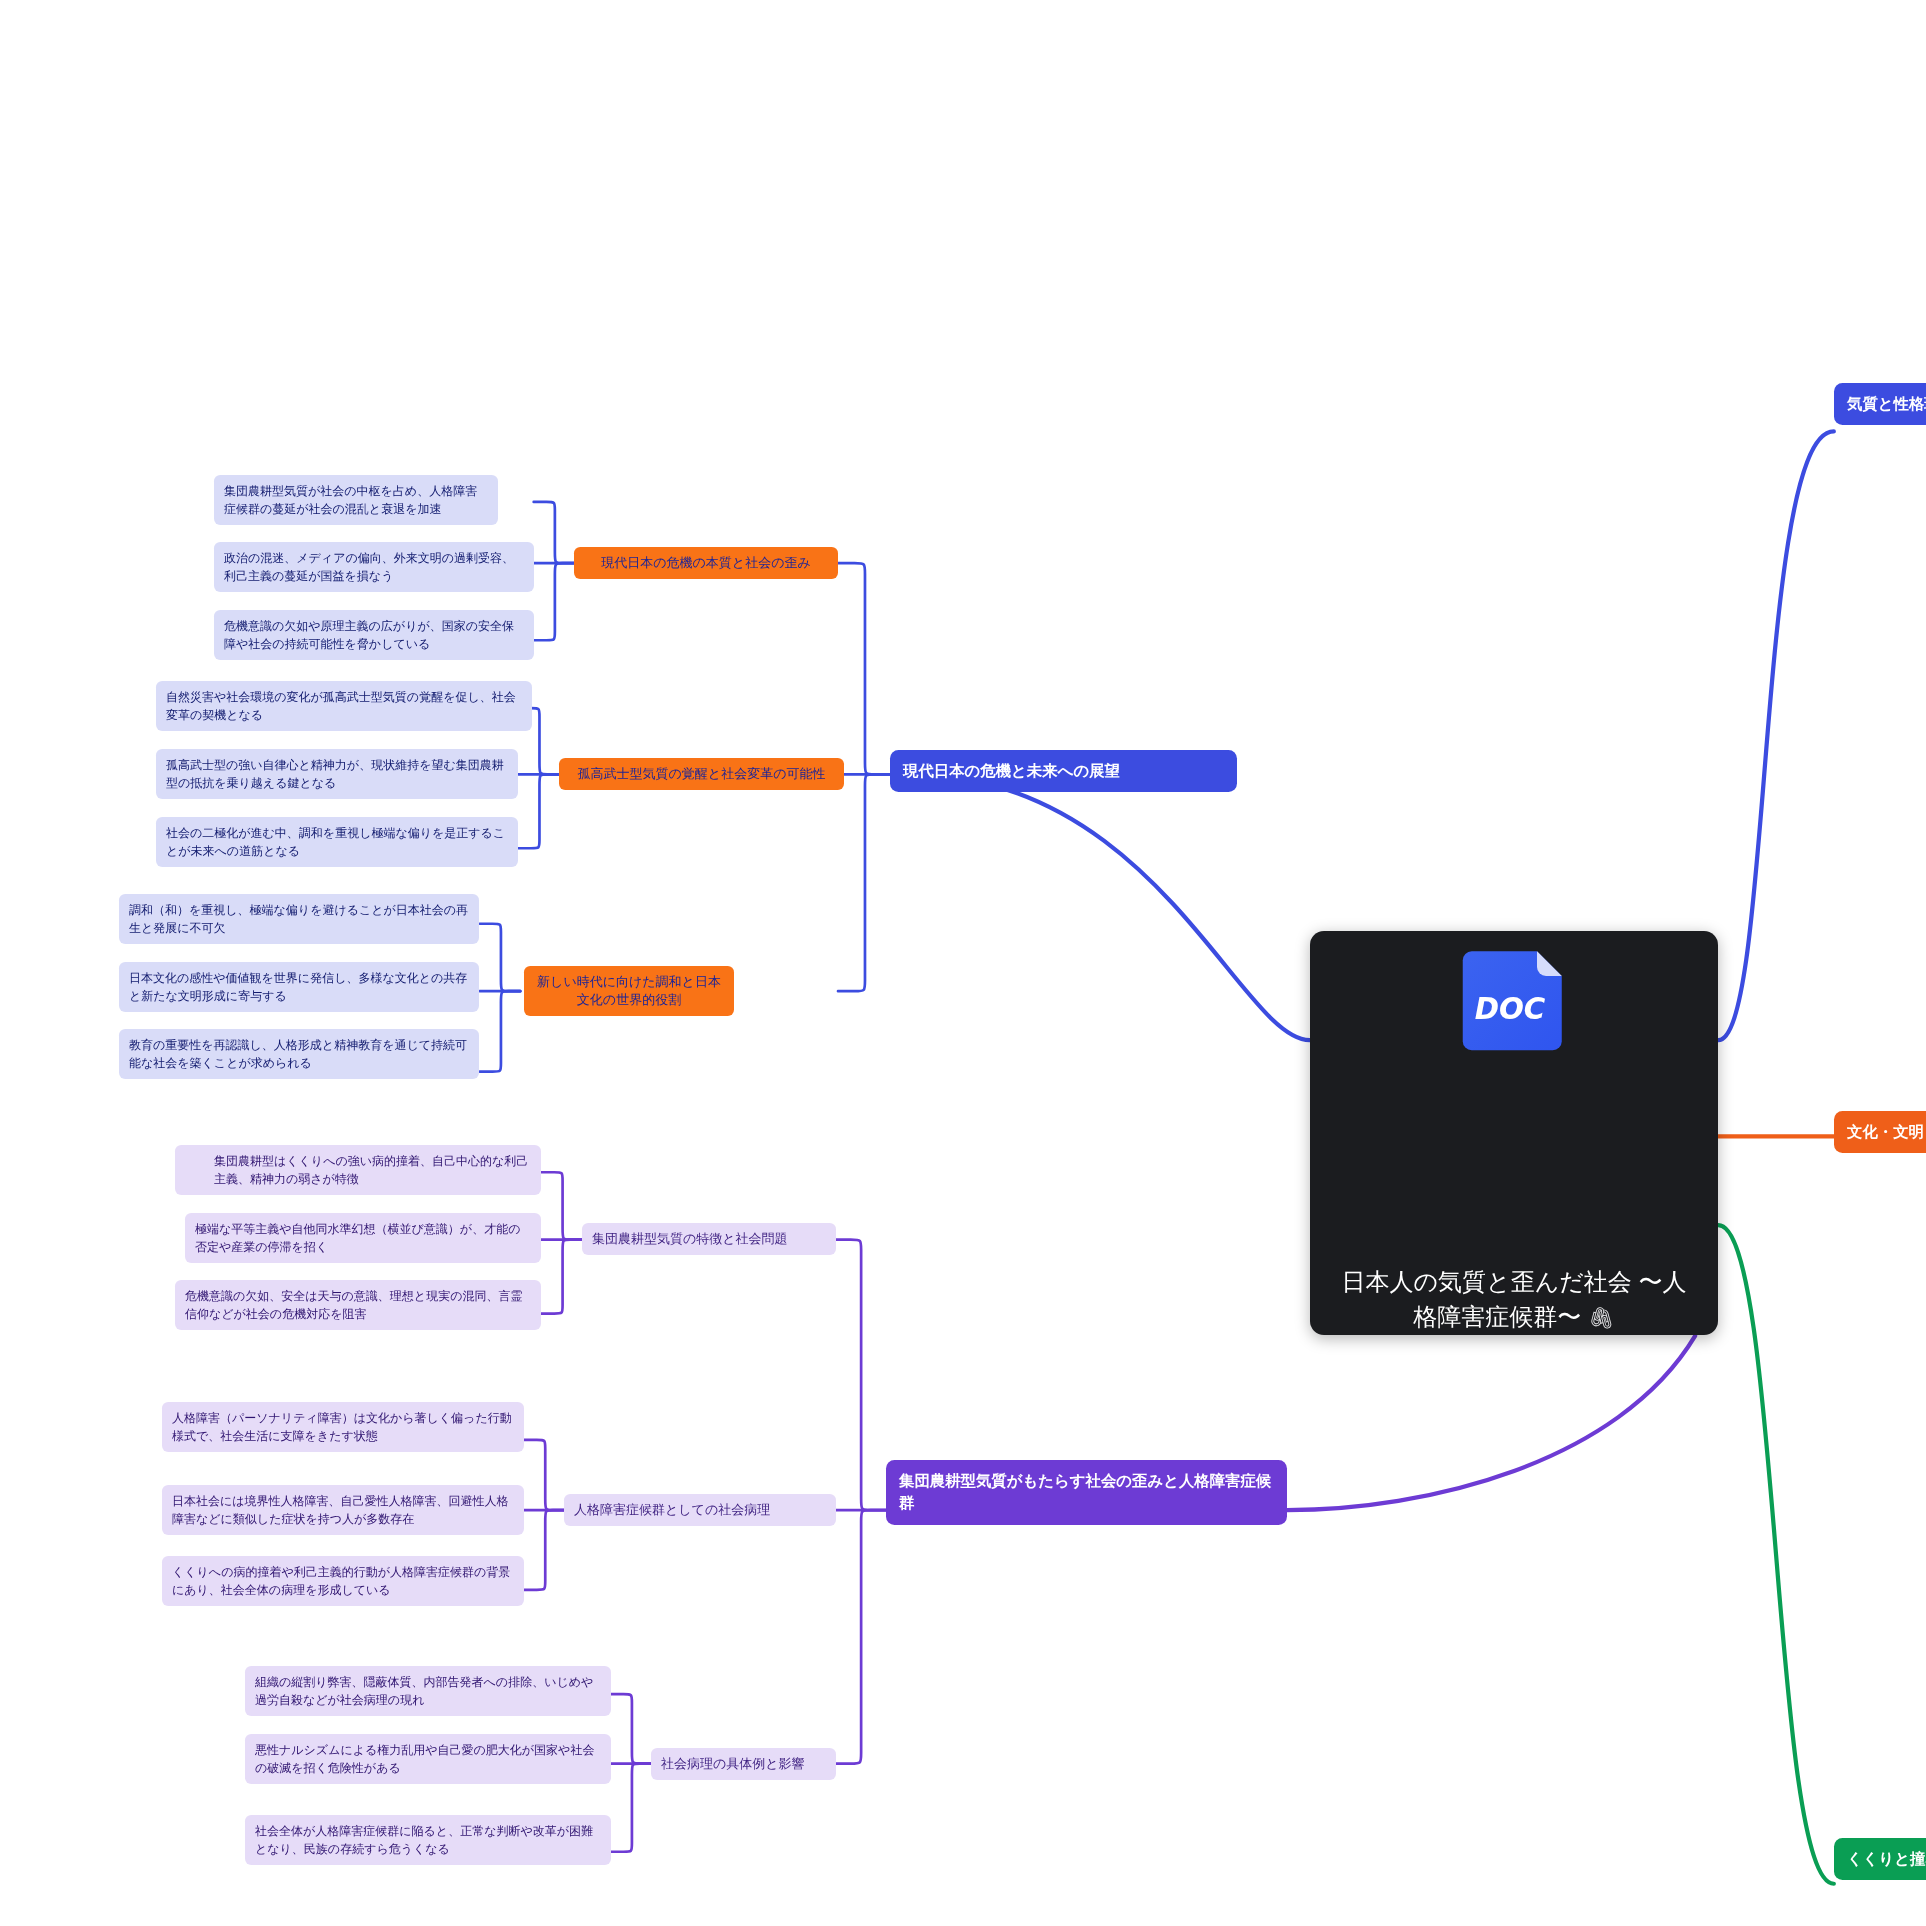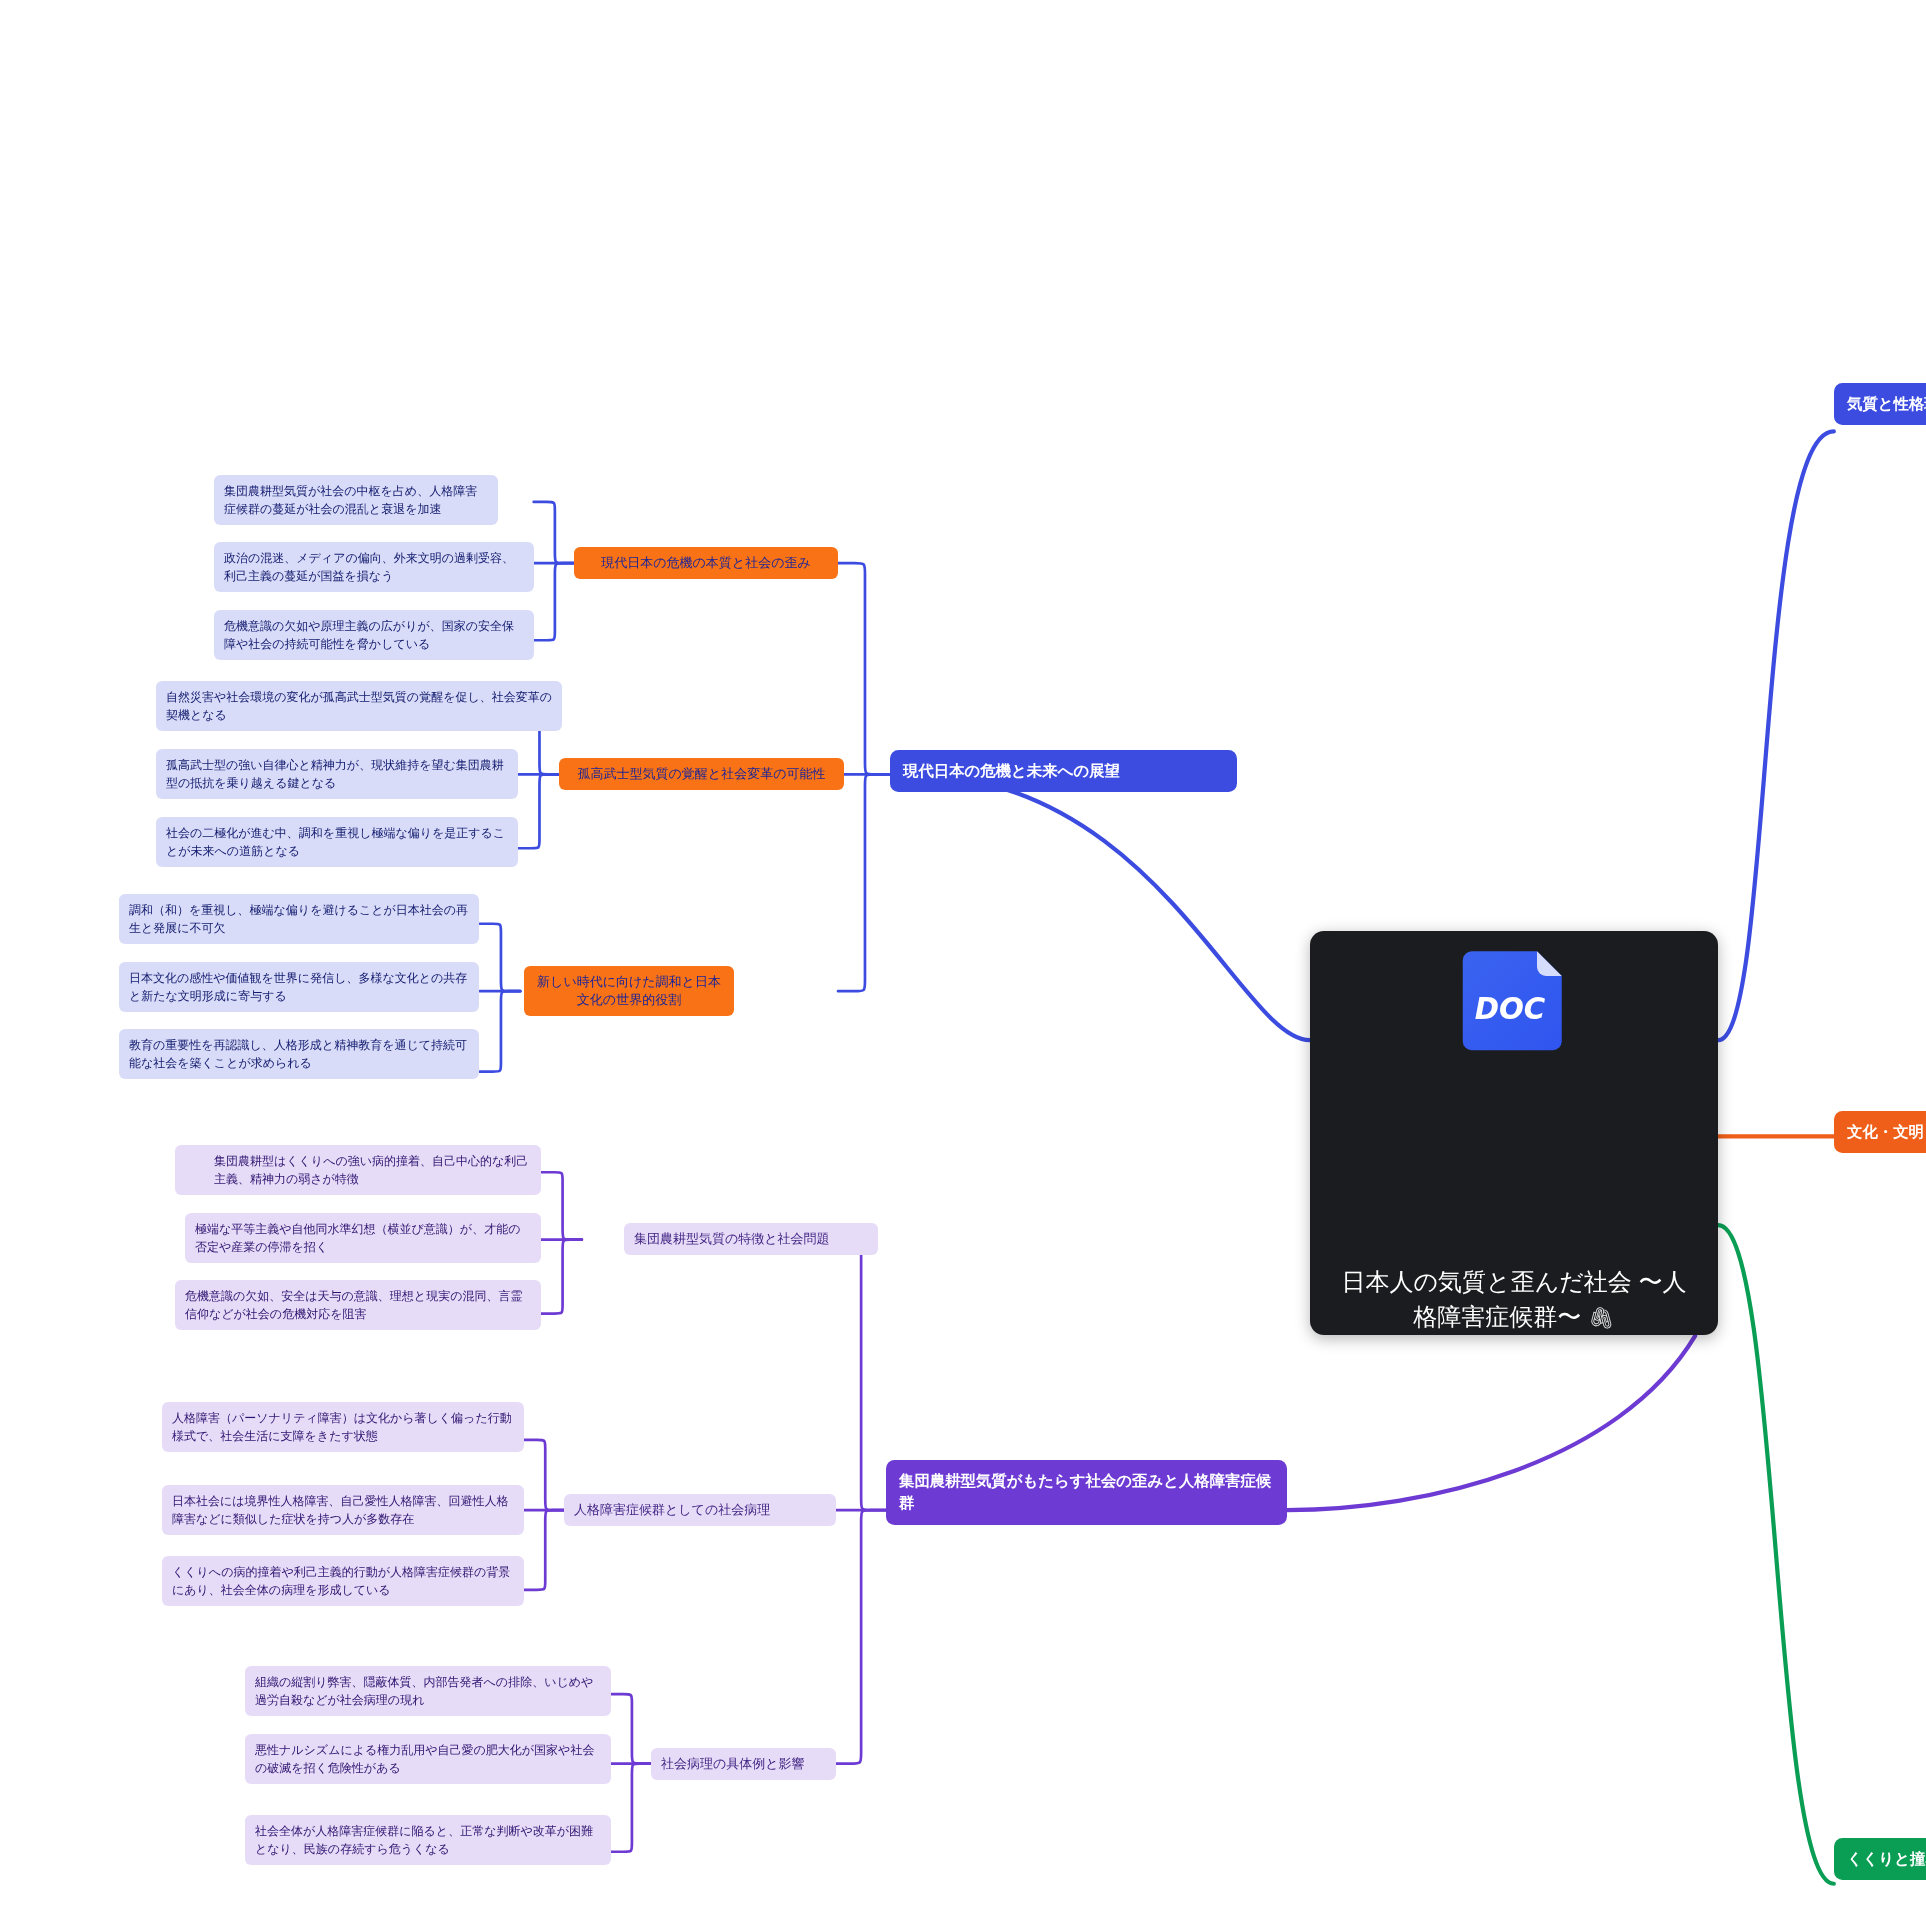--- a/index.html
+++ b/index.html
@@ -173,21 +173,21 @@
   </div>
 
   <div class="node l1 green" style="left:1834px;top:1838px;width:370px;">
     <span class="txt">くくりと撞着の概念と日本人の社会的特徴</span>
   </div>
 
   <div class="node l1 purple" style="left:886px;top:1460px;width:401px;">
     <span class="txt">集団農耕型気質がもたらす社会の歪みと人格障害症候群</span>
   </div>
 
-  <div class="node l2 purple" style="left:582px;top:1223px;width:254px;margin-left:42px;">
+  <div class="node l2 purple" style="left:582px;top:1223px;width:254px;">
     <span class="txt">集団農耕型気質の特徴と社会問題</span>
   </div>
   <div class="node l3 purple" style="left:175px;top:1145px;width:366px;padding-left:39px;">
     <span class="txt">集団農耕型はくくりへの強い病的撞着、自己中心的な利己主義、精神力の弱さが特徴</span>
   </div>
   <div class="node l3 purple" style="left:185px;top:1213px;width:356px;">
     <span class="txt">極端な平等主義や自他同水準幻想（横並び意識）が、才能の否定や産業の停滞を招く</span>
   </div>
   <div class="node l3 purple" style="left:175px;top:1280px;width:366px;">
     <span class="txt">危機意識の欠如、安全は天与の意識、理想と現実の混同、言霊信仰などが社会の危機対応を阻害</span>
@@ -232,21 +232,21 @@
   <div class="node l3 blue" style="left:214px;top:542px;width:320px;">
     <span class="txt">政治の混迷、メディアの偏向、外来文明の過剰受容、利己主義の蔓延が国益を損なう</span>
   </div>
   <div class="node l3 blue" style="left:214px;top:610px;width:320px;">
     <span class="txt">危機意識の欠如や原理主義の広がりが、国家の安全保障や社会の持続可能性を脅かしている</span>
   </div>
 
   <div class="node l2 blue" style="left:559px;top:758px;width:285px;">
     <span class="txt">孤高武士型気質の覚醒と社会変革の可能性</span>
   </div>
-  <div class="node l3 blue" style="left:156px;top:681px;width:406px;">
+  <div class="node l3 blue" style="left:156px;top:681px;width:376px;">
     <span class="txt">自然災害や社会環境の変化が孤高武士型気質の覚醒を促し、社会変革の契機となる</span>
   </div>
   <div class="node l3 blue" style="left:156px;top:749px;width:362px;">
     <span class="txt">孤高武士型の強い自律心と精神力が、現状維持を望む集団農耕型の抵抗を乗り越える鍵となる</span>
   </div>
   <div class="node l3 blue" style="left:156px;top:817px;width:362px;">
     <span class="txt">社会の二極化が進む中、調和を重視し極端な偏りを是正することが未来への道筋となる</span>
   </div>
 
   <div class="node l2 blue" style="left:524px;top:966px;width:210px;">

